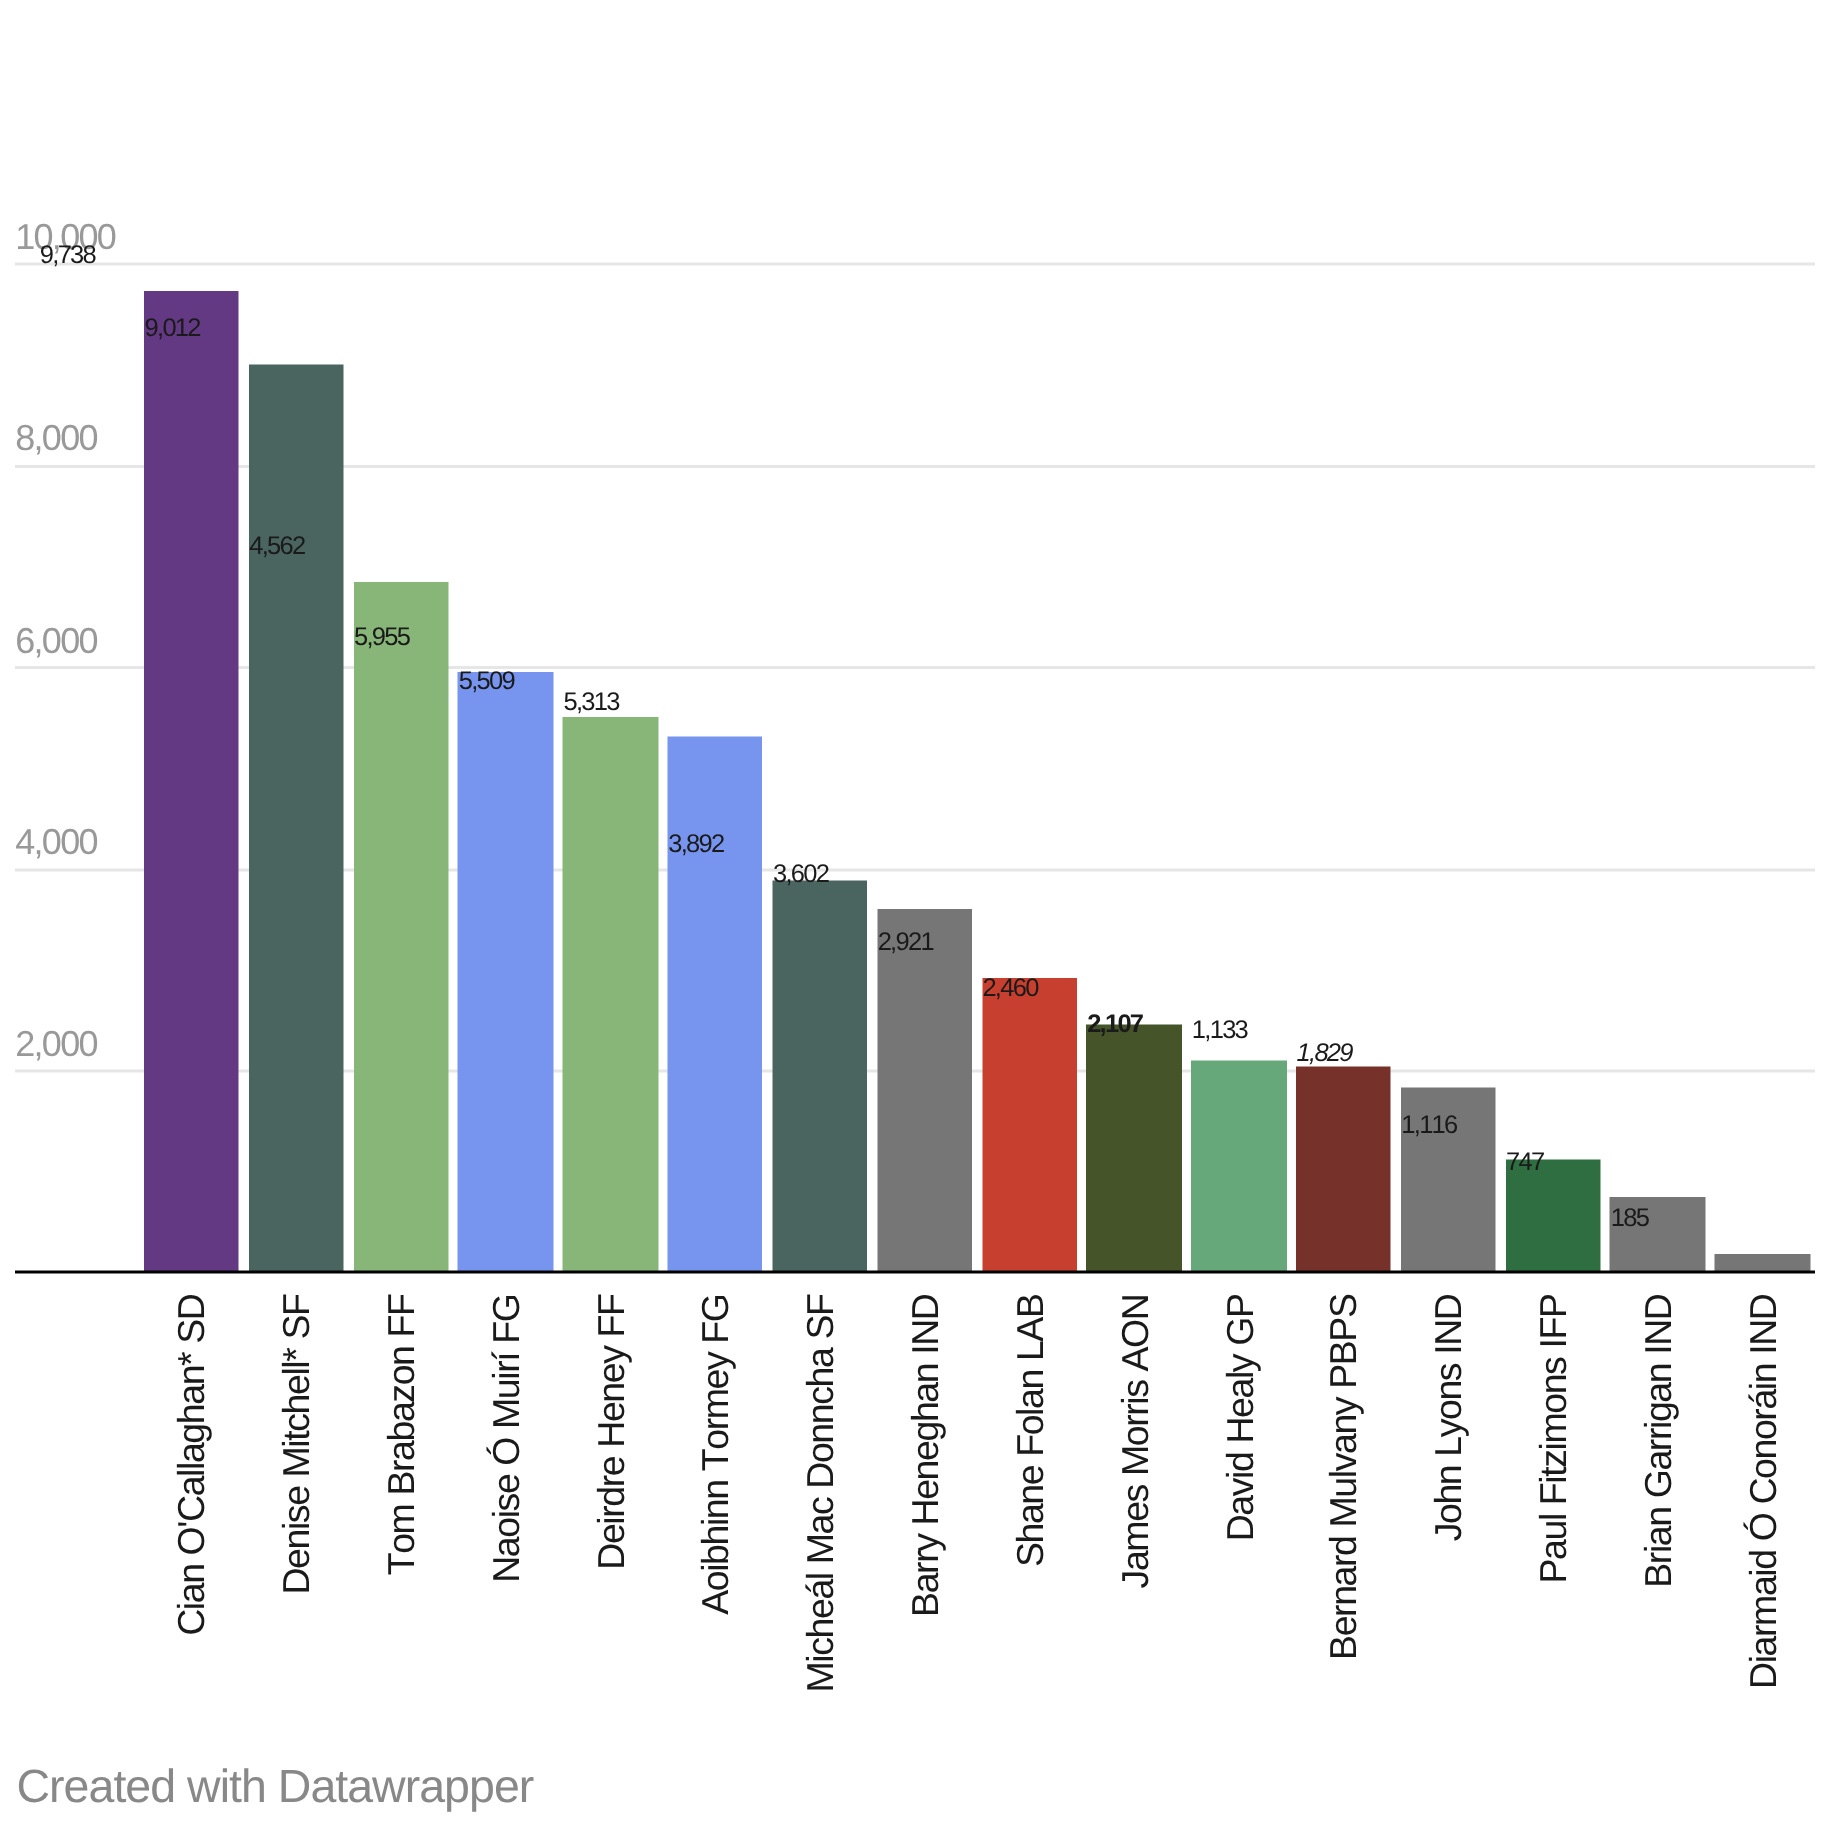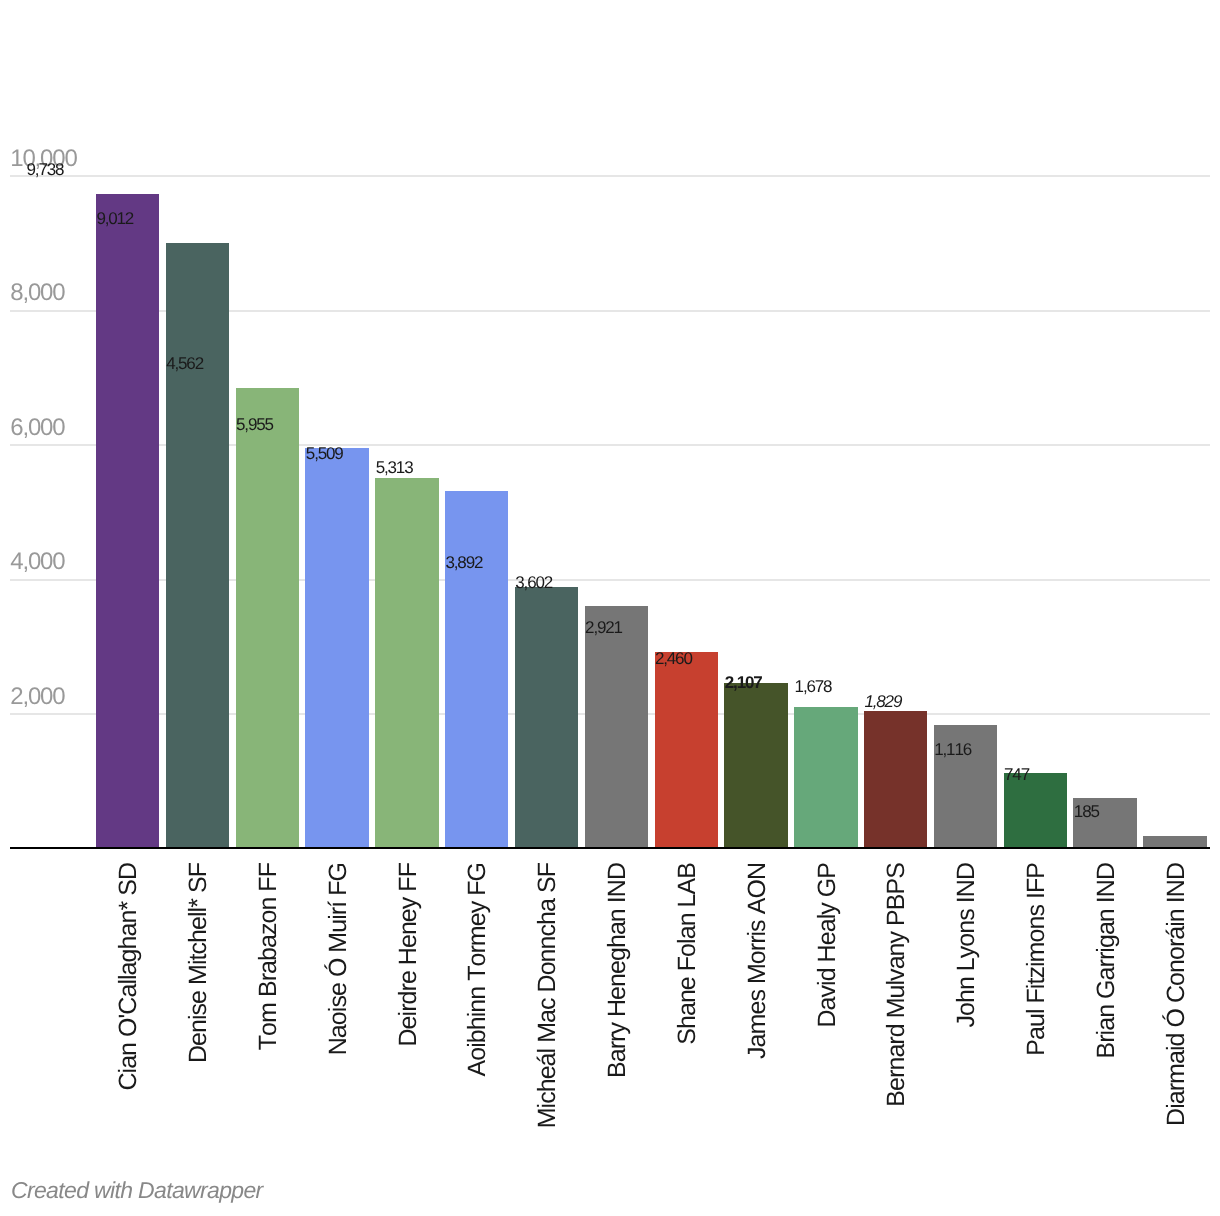--- a/index.html
+++ b/index.html
@@ -9,21 +9,21 @@
        -webkit-font-smoothing:antialiased;text-rendering:geometricPrecision;font-kerning:none;}
   #chart-root{position:relative;width:1220px;height:1216px;background:#fff;}
   .gridline{position:absolute;height:2px;background:#e6e6e6;}
   .ytick{position:absolute;font-size:24px;line-height:25px;letter-spacing:-1.15px;color:#999999;white-space:nowrap;}
   .axis-line{position:absolute;height:2px;background:#000000;}
   .bar{position:absolute;}
   .vlabel{position:absolute;font-size:17px;line-height:25px;letter-spacing:-1.15px;color:#1a1a1a;white-space:nowrap;text-indent:-1.15px;}
   .catwrap{position:absolute;width:0;height:0;}
   .catlabel{position:absolute;font-size:25px;line-height:25px;letter-spacing:-0.95px;color:#1a1a1a;white-space:nowrap;
             transform-origin:0 0;transform:rotate(-90deg) translateX(-100%);left:0;top:0;}
-  .credit{position:absolute;font-size:23px;line-height:23px;letter-spacing:-0.65px;color:#888888;white-space:nowrap;font-style:italic;}
+  .credit{position:absolute;font-size:31px;line-height:23px;letter-spacing:-0.65px;color:#888888;white-space:nowrap;}
 </style>
 </head>
 <body>
 
 <div id="chart-root" aria-label="bar" style="background: rgb(255, 255, 255);">
 
   <div id="gridlines">
       <div class="gridline" style="left: 10px; width: 1200px; top: 175.2px; background: rgb(230, 230, 230);"></div>
       <div class="gridline" style="left: 10px; width: 1200px; top: 309.64px; background: rgb(230, 230, 230);"></div>
       <div class="gridline" style="left: 10px; width: 1200px; top: 444.08px; background: rgb(230, 230, 230);"></div>
@@ -60,21 +60,21 @@
       <div class="vlabel" style="color: rgb(26, 26, 26); left: 97.52px; width: 200px; top: 206.013px;">9,012</div>
       <div class="vlabel" style="color: rgb(26, 26, 26); left: 167.34px; width: 200px; top: 351.074px;">4,562</div>
       <div class="vlabel" style="color: rgb(26, 26, 26); left: 237.16px; width: 200px; top: 411.505px;">5,955</div>
       <div class="vlabel" style="color: rgb(26, 26, 26); left: 306.98px; width: 200px; top: 441.485px;">5,509</div>
       <div class="vlabel" style="color: rgb(26, 26, 26); left: 376.8px; width: 200px; top: 454.66px;">5,313</div>
       <div class="vlabel" style="color: rgb(26, 26, 26); left: 446.62px; width: 200px; top: 550.18px;">3,892</div>
       <div class="vlabel" style="color: rgb(26, 26, 26); left: 516.44px; width: 200px; top: 569.674px;">3,602</div>
       <div class="vlabel" style="color: rgb(26, 26, 26); left: 586.26px; width: 200px; top: 615.45px;">2,921</div>
       <div class="vlabel" style="color: rgb(26, 26, 26); left: 656.08px; width: 200px; top: 646.439px;">2,460</div>
       <div class="vlabel" style="color: rgb(26, 26, 26); left: 725.9px; width: 200px; top: 670.167px; font-weight: bold;">2,107</div>
-      <div class="vlabel" style="color: rgb(26, 26, 26); left: 795.72px; width: 200px; top: 674.268px;">1,678</div>
+      <div class="vlabel" style="color: rgb(26, 26, 26); left: 795.72px; width: 200px; top: 674.268px;">1,133</div>
       <div class="vlabel" style="color: rgb(26, 26, 26); left: 865.54px; width: 200px; top: 688.855px; font-style: italic;">1,829</div>
       <div class="vlabel" style="color: rgb(26, 26, 26); left: 935.36px; width: 200px; top: 736.782px;">1,116</div>
       <div class="vlabel" style="color: rgb(26, 26, 26); left: 1005.18px; width: 200px; top: 761.587px;">747</div>
       <div class="vlabel" style="color: rgb(26, 26, 26); left: 1075px; width: 200px; top: 799.364px;">185</div>
     </div>
   <div id="catlabels">
       <div class="catwrap" style="left: 116.3px; top: 862.8px;">
         <div class="catlabel" style="color: rgb(26, 26, 26);">Cian O'Callaghan* SD</div>
       </div>
       <div class="catwrap" style="left: 186.12px; top: 862.8px;">

